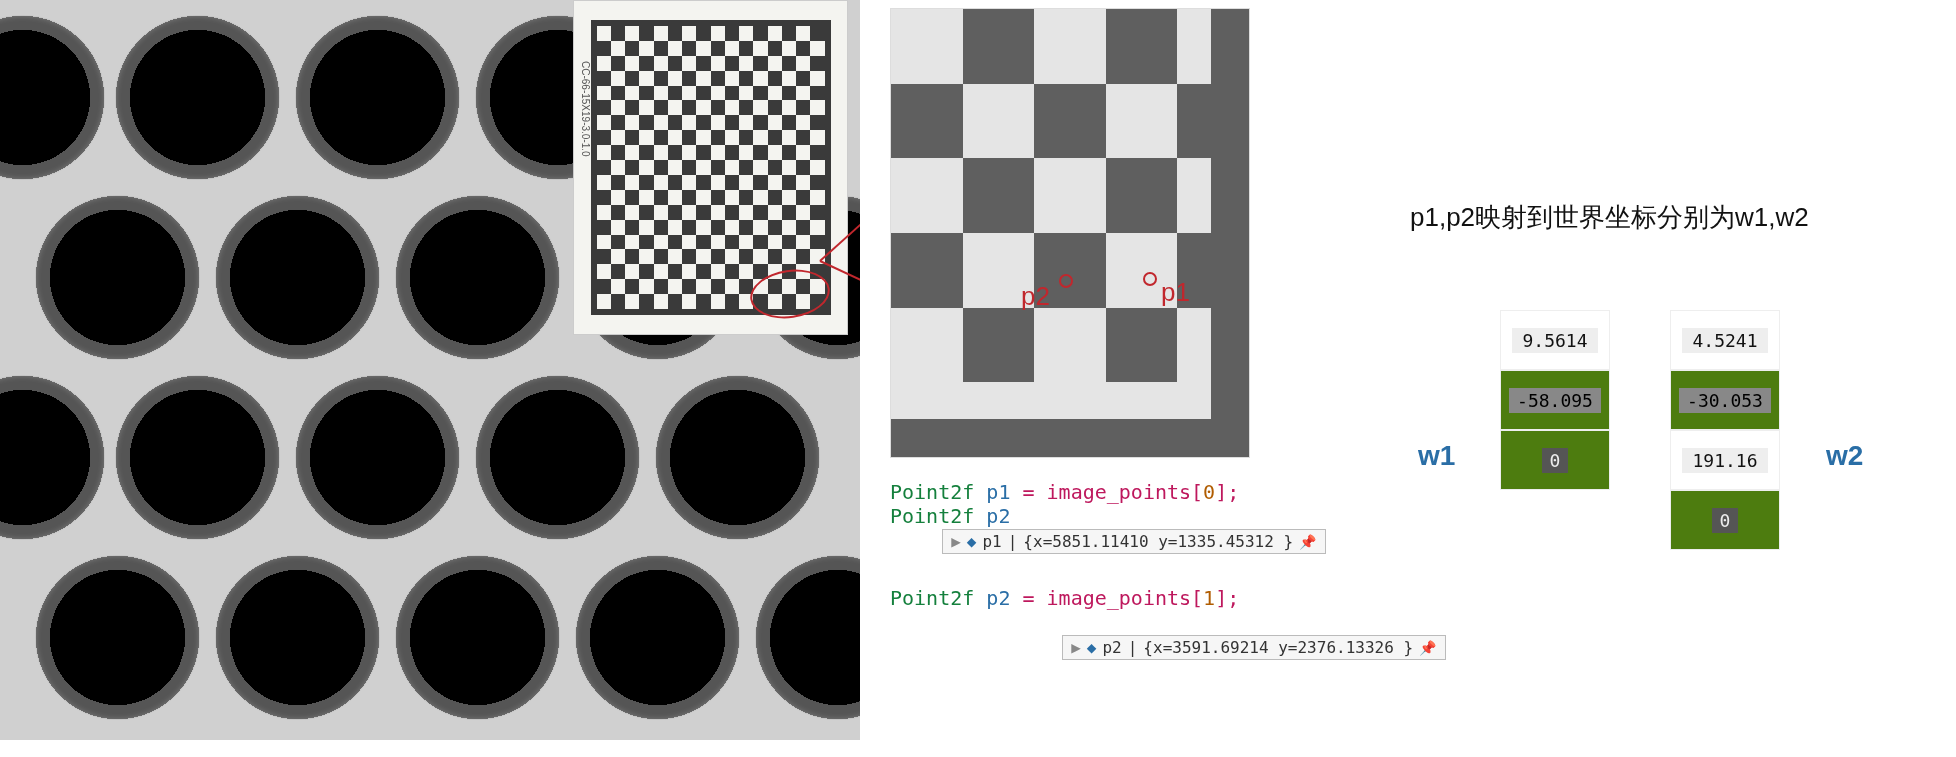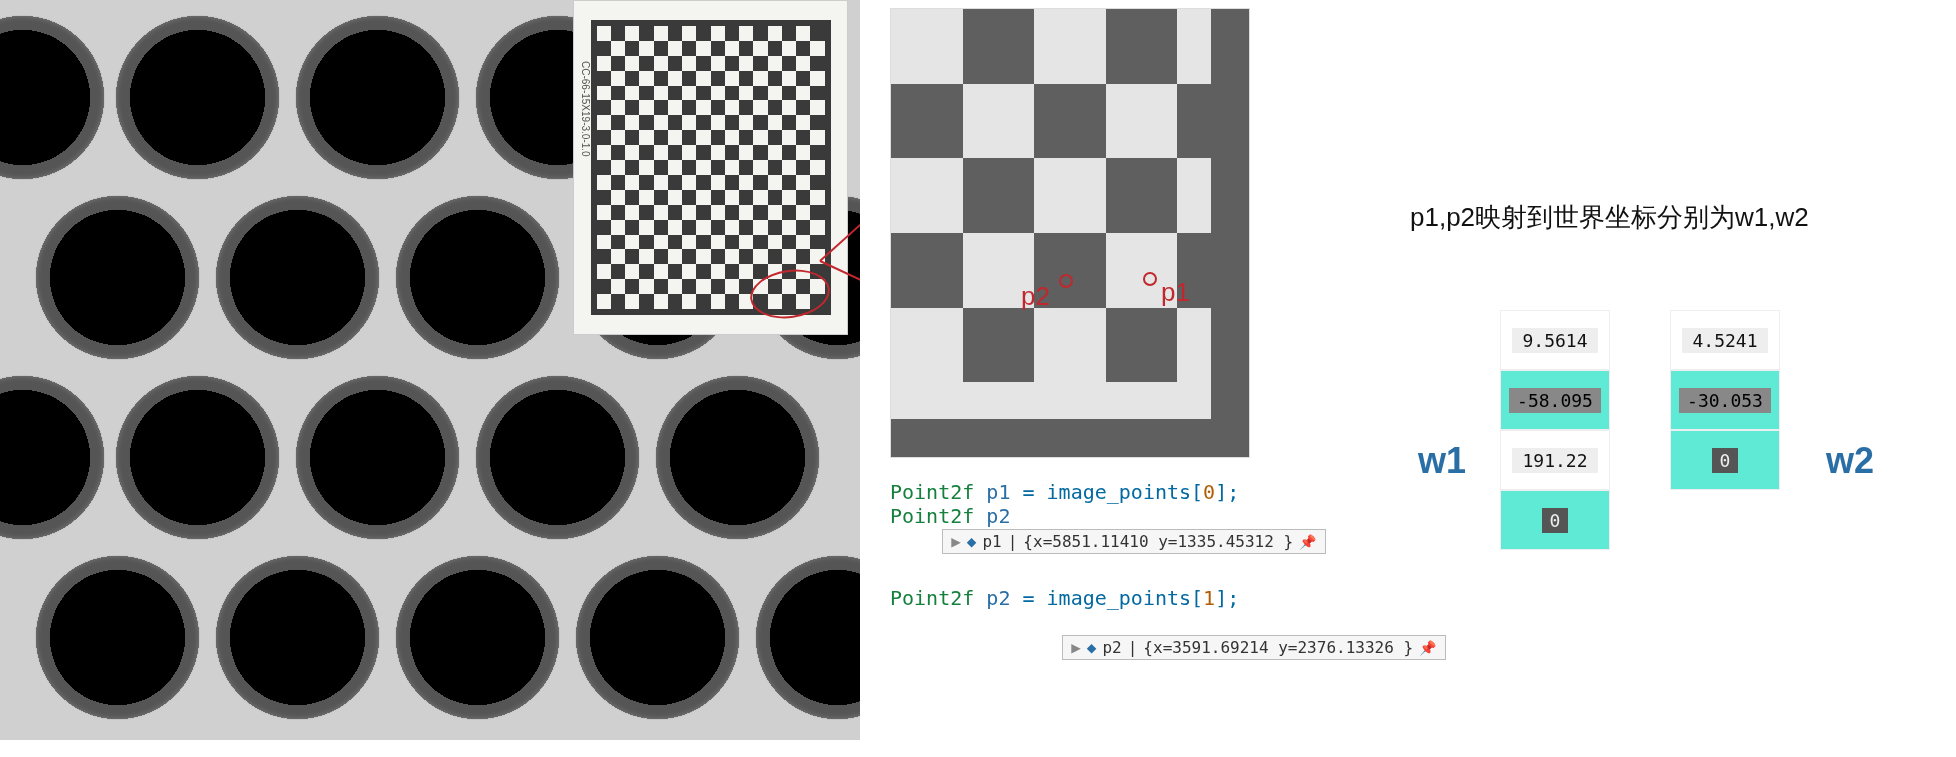--- a/index.html
+++ b/index.html
@@ -86,21 +86,21 @@
   .pt-label.l2{left:130px;top:272px}
 
   
   .code-area{
     position:absolute; left:890px; top:480px;
     font-family: Consolas, monospace; font-size:20px;
   }
   .code-line{white-space:pre}
   .type{color:#15803d; }
   .ident{color:#2a6ea6}
-  .plain{color:#0369a1}
+  .plain{color:#be185d}
   .num{color:#b05c00}
   .debug-tip{
     display:inline-flex; align-items:center; gap:6px;
     background:#f6f6f6; border:1px solid #bbb;
     padding:2px 8px; font-size:16px; color:#333;
     margin-left:4px;
   }
   .debug-tip .arrow{color:#888}
   .debug-tip .cube{color:#2a6ea6}
   .debug-tip .pin{color:#aaa;font-size:14px}
@@ -109,30 +109,30 @@
   .right-caption{
     position:absolute; left:1410px; top:200px;
     font-size:26px; color:#111; line-height:1.35; width:530px;
   }
   .vec-wrap{
     position:absolute; top:310px; display:flex; flex-direction:column; gap:0;
     align-items:center; width:130px;
   }
   .vec-wrap.w1{left:1490px}
   .vec-wrap.w2{left:1660px}
-  .vec-label{position:absolute;color:#2a6ea6;font-size:36px;font-weight:bold}
+  .vec-label{position:absolute;color:#2a6ea6;font-size:28px;font-weight:bold}
   .vec-label.l1{left:1418px; top:440px}
   .vec-label.l2{left:1826px; top:440px}
   .vec-cell{
     width:110px;height:60px;display:flex;align-items:center;justify-content:center;
     font-family:Consolas,monospace;font-size:18px;border:1px solid #eee;
   }
   .vec-cell.light{background:#fff;color:#111}
   .vec-cell.light span{background:#eee;padding:2px 10px}
-  .vec-cell.dark{background:#5eead4;color:#fff}
+  .vec-cell.dark{background:#4d7c0f;color:#fff}
   .vec-cell.dark span{background:#888;color:#000;padding:2px 8px}
   .vec-cell.dark.void span{background:#555;color:#eee}
 </style>
 </head>
 <body>
 
 <div class="left-photo">
   <div class="tube-sheet">
     <div class="r1 even">
         <span class="tube"></span>
@@ -547,30 +547,30 @@
 <div class="right-caption">p1,p2映射到世界坐标分别为w1,w2</div>
 <div class="vec-label l1">w1</div>
 <div class="vec-label l2">w2</div>
 <div class="vec-wrap w1">
   <div class="vec-cell light">
       <span>9.5614</span>
     </div>
   <div class="vec-cell dark">
       <span>-58.095</span>
     </div>
-  <div class="vec-cell light">
-      <span>191.22</span>
-    </div>
   <div class="vec-cell dark void">
       <span>0</span>
     </div>
 </div>
 <div class="vec-wrap w2">
   <div class="vec-cell light">
       <span>4.5241</span>
     </div>
   <div class="vec-cell dark">
       <span>-30.053</span>
     </div>
+  <div class="vec-cell light">
+      <span>191.16</span>
+    </div>
   <div class="vec-cell dark void">
       <span>0</span>
     </div>
 </div>
 
 </body></html>

